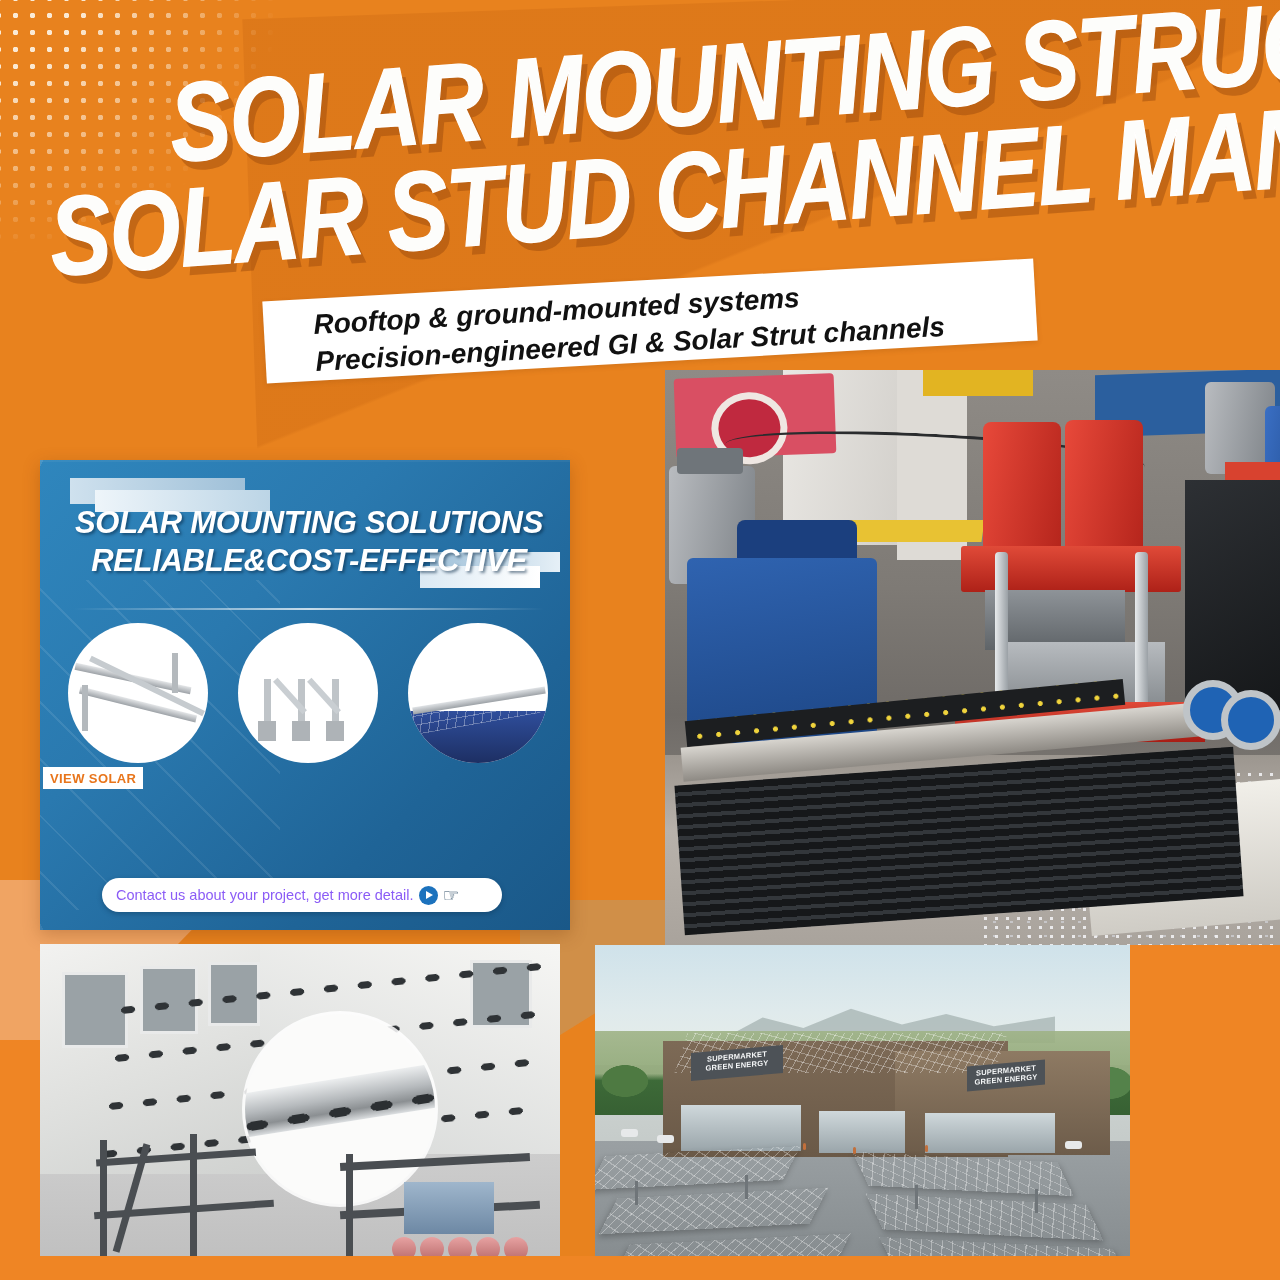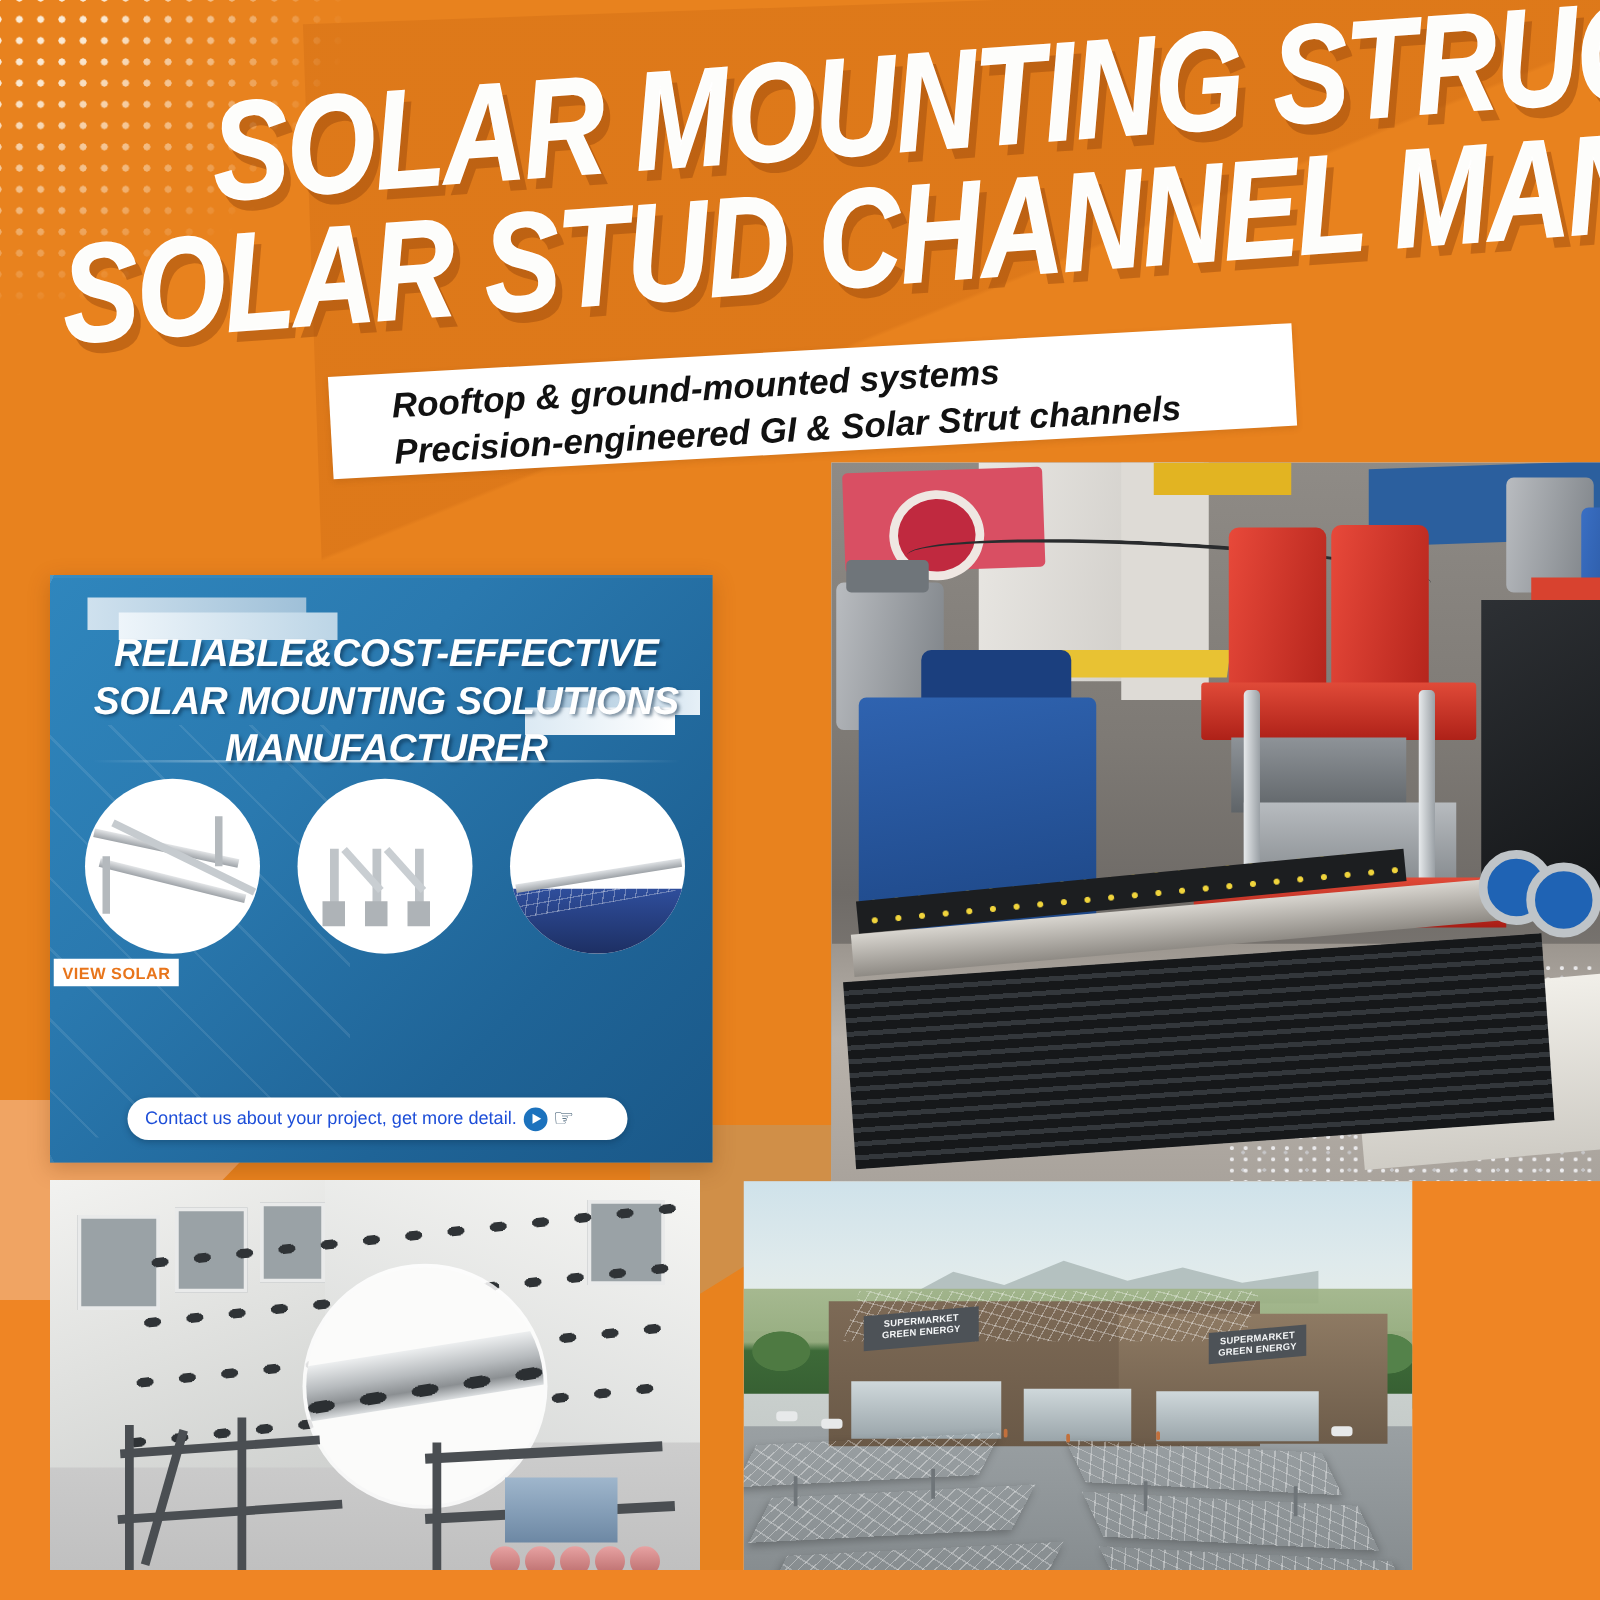--- a/index.html
+++ b/index.html
@@ -171,21 +171,21 @@
     color:#eaf3fa;font-size:15.4px;line-height:25px;
     text-indent:92px;
     background-image:repeating-linear-gradient(180deg, rgba(0,0,0,0) 0 23px, rgba(255,255,255,.45) 23px 24px);
     padding-bottom:2px;
   }
   .bc-contact{
     position:absolute;left:62px;top:418px;width:400px;height:34px;
     background:#ffffff;border-radius:17px;display:flex;align-items:center;
     padding:0 14px;box-sizing:border-box;box-shadow:0 2px 5px rgba(10,40,70,.35);
   }
-  .bc-contact-text{color:#1d4ed8;font-size:14.5px;white-space:nowrap;}
+  .bc-contact-text{color:#8b5cf6;font-size:14.5px;white-space:nowrap;}
   .play-ic{width:19px;height:19px;border-radius:50%;background:#1c72bd;margin-left:6px;position:relative;flex:0 0 auto;}
   .play-ic:after{content:"";position:absolute;left:7px;top:5px;border-left:7px solid #fff;border-top:4.5px solid transparent;border-bottom:4.5px solid transparent;}
   .hand-ic{margin-left:4px;font-size:19px;line-height:1;color:#2b4a63;}
 
   
   .struts{left:40px;top:944px;width:520px;height:336px;}
   .s-bg{position:absolute;inset:0;background:linear-gradient(180deg,#e6e6e6,#d2d2d2 50%,#bdbdbd);}
   .s-room{position:absolute;left:0;top:0;width:250px;height:230px;background:linear-gradient(160deg,#f2f2f0,#cfd1cf);}
   .s-win{position:absolute;background:#9aa2a6;border:3px solid #e9eaea;}
   .s-hall{position:absolute;right:0;top:0;width:300px;height:210px;background:linear-gradient(200deg,#f6f6f4,#d6d8d7);}
@@ -302,23 +302,22 @@
   <div class="bluecard">
     <div class="bc-bg"></div>
     <div class="bc-ghost"></div>
     <div class="bc-ghost2"></div>
     <div class="bc-tab1"></div>
     <div class="bc-tab2"></div>
     <div class="bc-tab3"></div>
     <div class="bc-tab4"></div>
 
     <div class="bc-title">
+      <div>SOLAR MOUNTING SOLUTIONS</div>
       <div>RELIABLE&amp;COST-EFFECTIVE</div>
-      <div>SOLAR MOUNTING SOLUTIONS</div>
-      <div>MANUFACTURER</div>
     </div>
     <div class="bc-rule"></div>
 
     <div class="bc-circles">
       <div class="bc-circ">
         <div class="pv-panel c1-panel"></div>
         <div class="c1-rail1"></div>
         <div class="c1-rail2"></div>
         <div class="c1-diag"></div>
         <div class="c1-leg1"></div>

